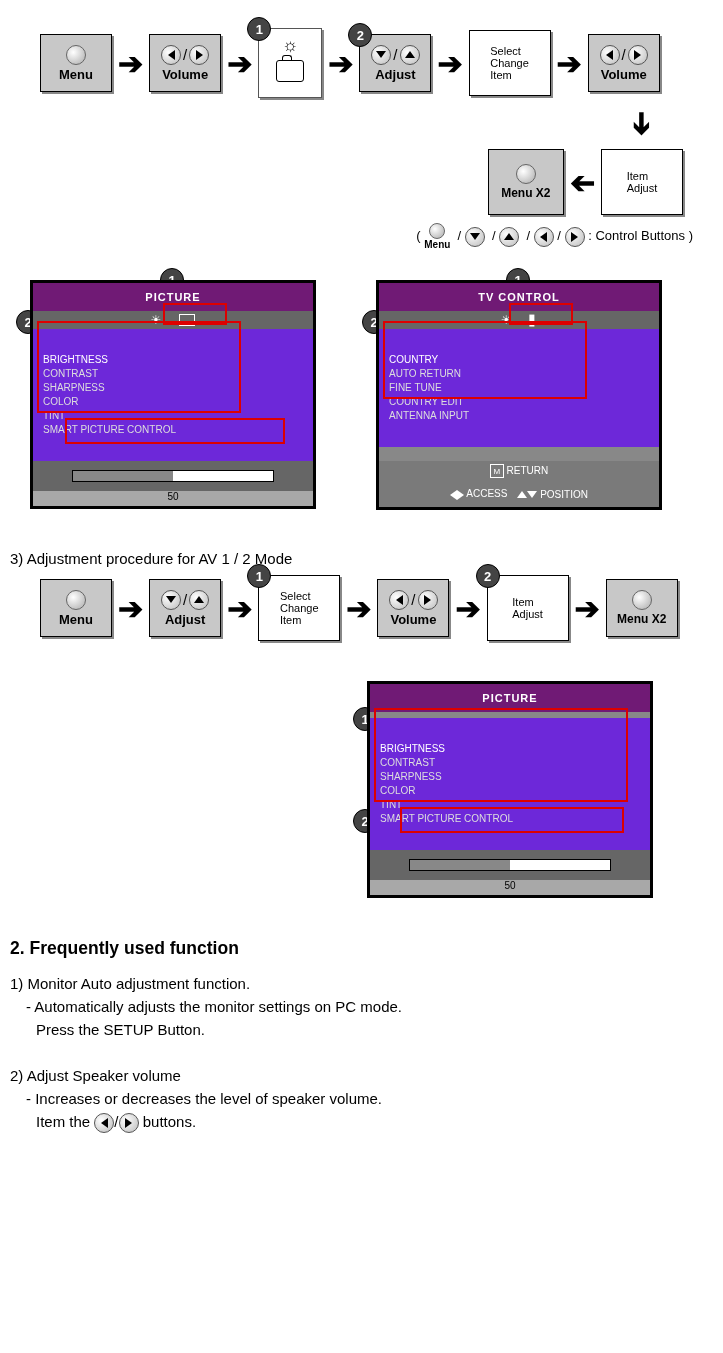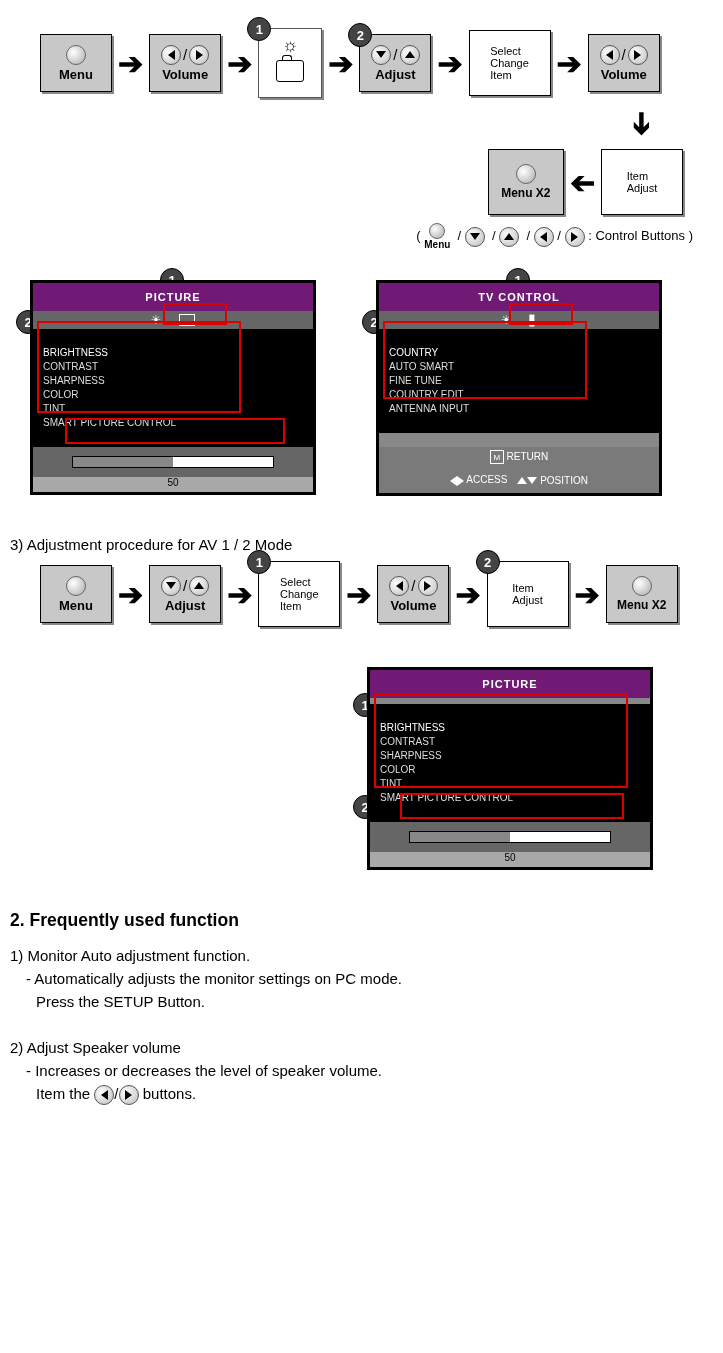--- a/index.html
+++ b/index.html
@@ -14,21 +14,21 @@
 .osdbox{border:1px solid #000;background:#fff;padding:8px 10px;min-width:60px;min-height:48px;display:flex;flex-direction:column;align-items:center;justify-content:center;font-size:11px;box-shadow:2px 2px 0 #888}
 .bright{border:1px solid #555;background:#fff;padding:6px;display:flex;flex-direction:column;align-items:center;gap:4px;min-width:50px;min-height:56px;position:relative;box-shadow:2px 2px 0 #888}
 .tvicon{width:26px;height:20px;border:1px solid #000;border-radius:3px;position:relative;background:#fff}
 .tvicon::before{content:"";position:absolute;left:5px;top:-6px;width:8px;height:5px;border:1px solid #000;border-bottom:none;border-radius:3px 3px 0 0}
 .legend{font-size:13px;text-align:right;margin:8px 20px 30px 0}
 .legend .circlebtn{vertical-align:middle;width:14px;height:14px}
 .screenshot{border:3px solid #000;background:#a8a8a8;width:280px;position:relative;color:#fff;font-size:10px;font-family:Arial}
 .screenshot .hdr{background:#701a75;height:28px;display:flex;align-items:center;justify-content:center;font-weight:bold;letter-spacing:1px;font-size:11px}
 .screenshot .tabrow{background:#666;height:18px;display:flex;align-items:center;justify-content:center;gap:18px}
 .screenshot .tabrow .sunmini{display:inline-block}
-.screenshot .menu{background:#000000;padding:17px 10px}
+.screenshot .menu{background:#6d28d9;padding:24px 10px}
 .screenshot .menu .itm{color:#ddd;line-height:14px}
 .screenshot .menu .itm.sel{color:#fff}
 .redbox{position:absolute;border:2px solid #d00}
 .numB{position:absolute;width:22px;height:22px;border-radius:50%;background:#444;color:#fff;font-weight:bold;font-size:13px;display:flex;align-items:center;justify-content:center;border:1px solid #000}
 .slider{background:#666;height:30px;position:relative;display:flex;align-items:center;justify-content:center}
 .track{width:200px;height:10px;border:1px solid #000;background:#fff;position:relative}
 .track .fill{background:#888;height:100%;width:50%}
 .footer{background:#7a7a7a;height:26px;display:flex;align-items:center;justify-content:center;gap:10px;font-size:10px;color:#fff}
 .screens{display:flex;gap:60px;margin:20px 20px 40px 20px}
 .mbox{width:12px;height:12px;border:1px solid #fff;display:inline-flex;align-items:center;justify-content:center;font-size:8px}
@@ -182,21 +182,21 @@
     <div class="numB" style="left:-14px;top:30px">2</div>
     <div class="screenshot">
       <div class="hdr">TV  CONTROL</div>
       <div class="tabrow">
         <span class="sunmini" style="color:#fff">☀</span>
         <span style="color:#fff">▋</span>
       </div>
       <div class="redbox" style="left:130px;top:20px;width:60px;height:18px"></div>
       <div class="menu">
         <div class="itm sel">COUNTRY</div>
-        <div class="itm">AUTO SMART</div>
+        <div class="itm">AUTO RETURN</div>
         <div class="itm">FINE TUNE</div>
         <div class="itm">COUNTRY EDIT</div>
         <div class="itm">ANTENNA INPUT</div>
       </div>
       <div class="redbox" style="left:4px;top:38px;width:200px;height:74px"></div>
       <div style="height:14px;background:#888"></div>
       <div class="footer" style="height:20px">
         <span><span class="mbox">M</span> <span>RETURN</span></span>
       </div>
       <div class="footer">

